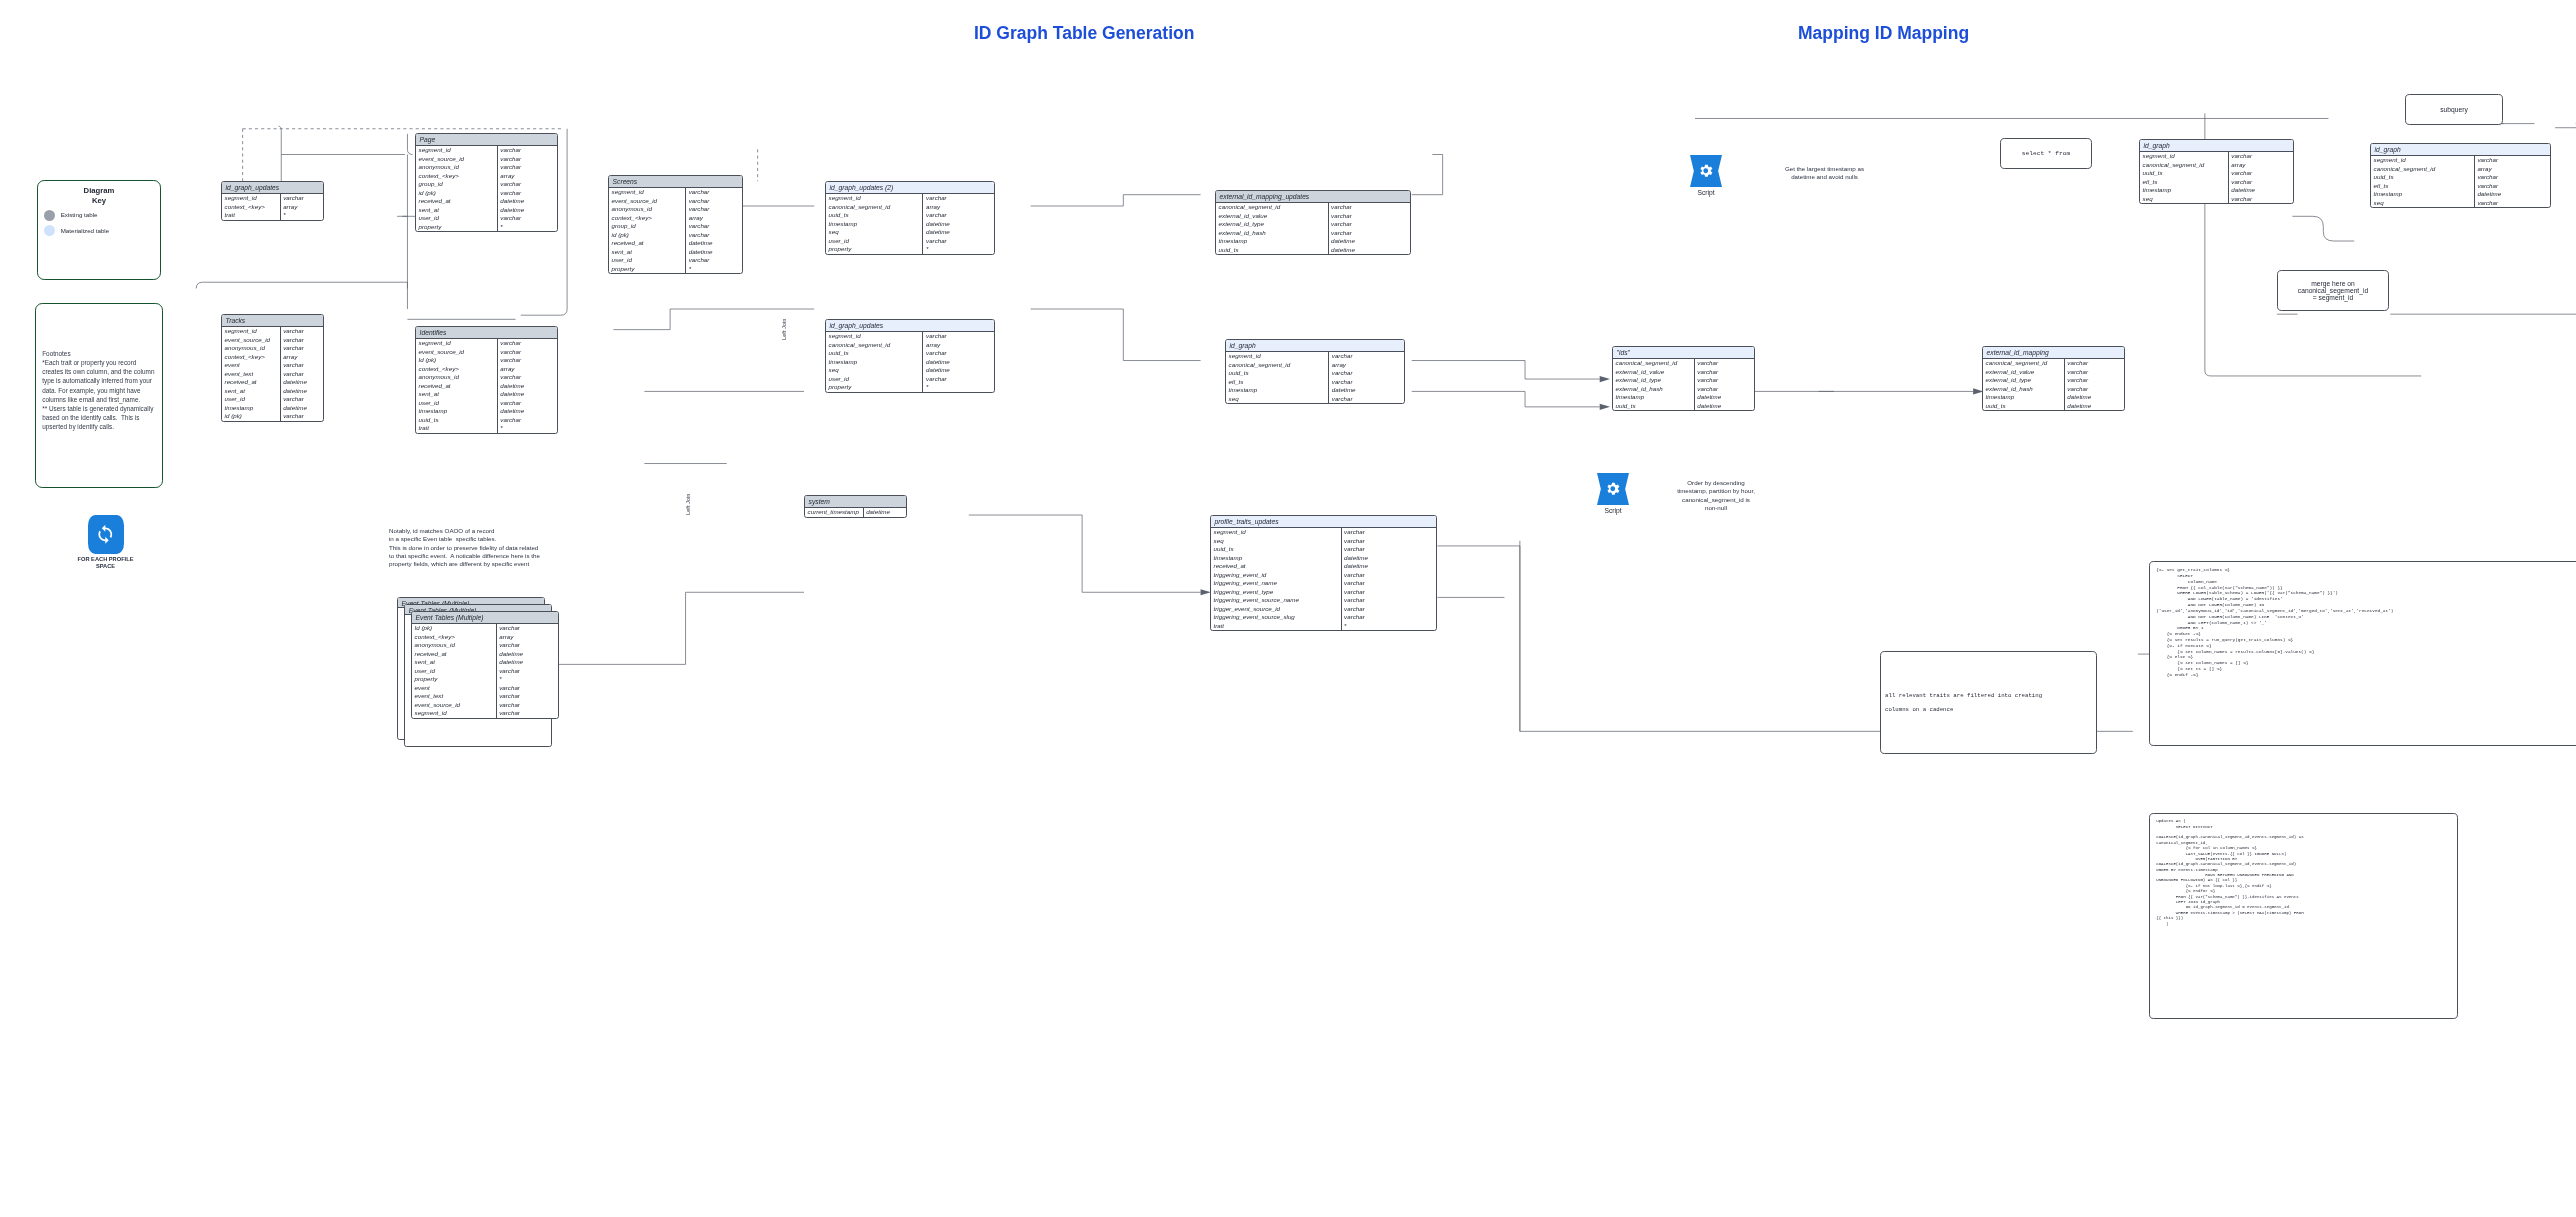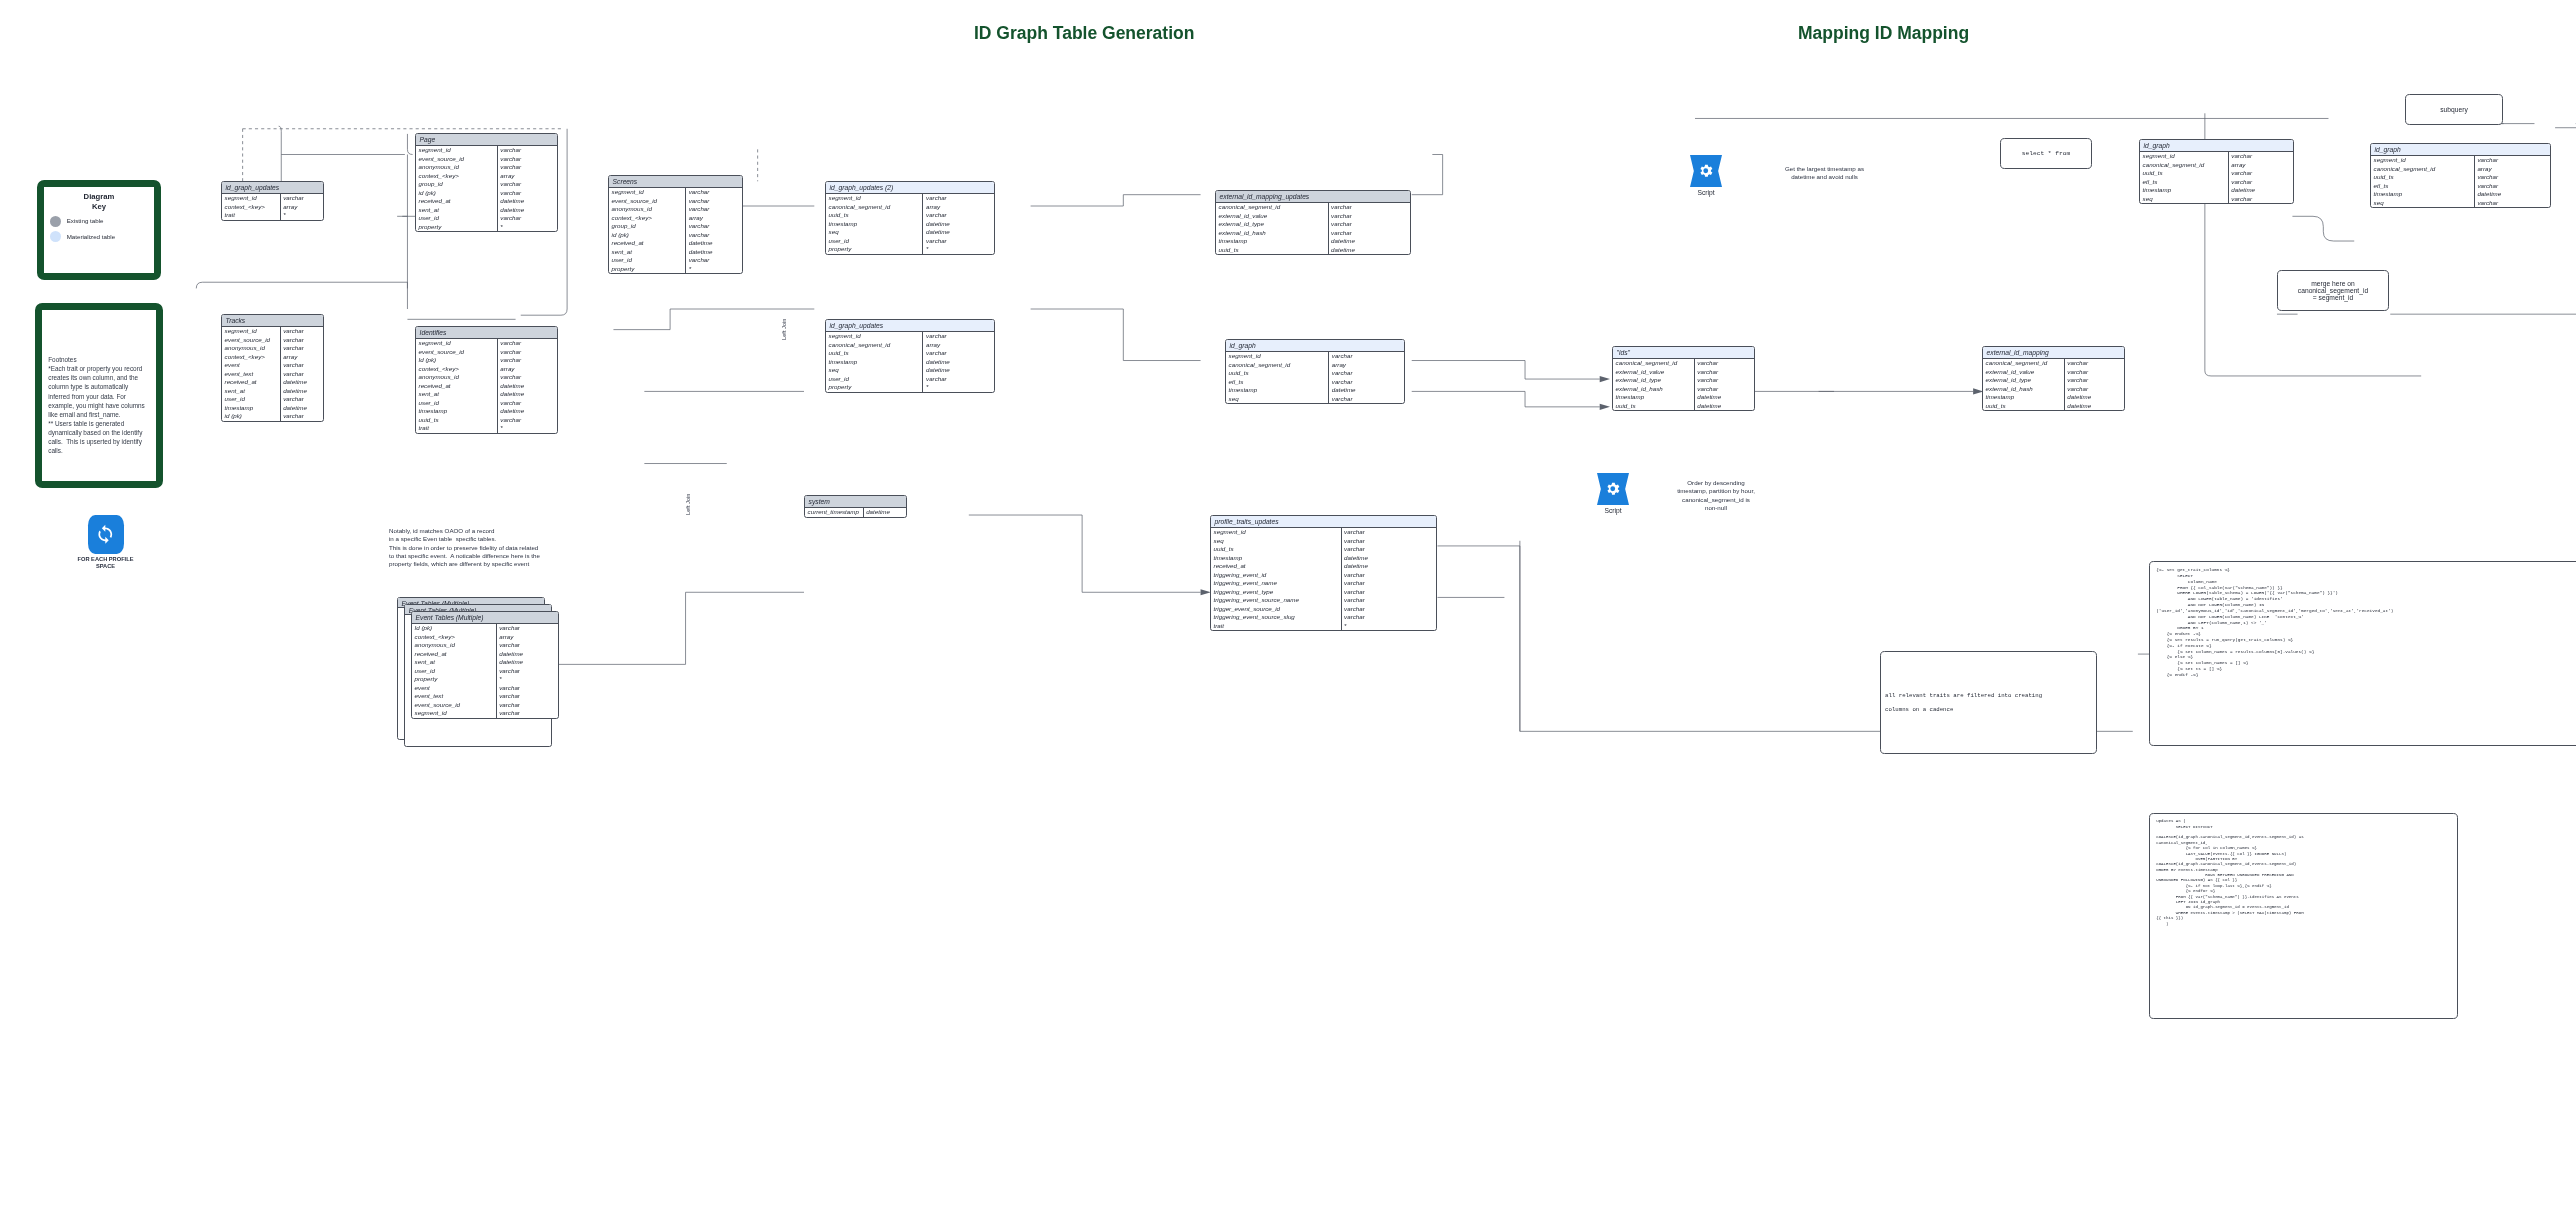--- a/index.html
+++ b/index.html
@@ -1,20 +1,20 @@
 <!DOCTYPE html>
 <html style="font-size:8.2px"><head>
 <meta charset="utf-8">
 <style>
   html,body{margin:0;padding:0;background:#ffffff;}
   body{font-family:"Liberation Sans",sans-serif;color:#1f2430;}
   #canvas{position:relative;width:3356px;height:1217px;overflow:hidden;background:#fff;}
 
   
-  .section-title{position:absolute;font-size:17.5px;font-weight:bold;color:#14532d;white-space:nowrap;}
+  .section-title{position:absolute;font-size:17.5px;font-weight:bold;color:#1d4ed8;white-space:nowrap;}
 
   
   .tbl{position:absolute;border:0.8px solid #4a4f59;border-radius:2.6px;background:#fff;box-sizing:border-box;overflow:hidden;}
   .tbl .thd{font-style:italic;font-size:6.7px;padding:2.1px 3.6px;border-bottom:0.8px solid #4a4f59;white-space:nowrap;}
   .tbl.existing .thd{background:#ced4dc;}
   .tbl.materialized{border-color:#4a4f59;}
   .tbl.materialized .thd{background:#e7effc;}
   .tbl .rows{display:block;}
   .tbl .row{display:flex;font-style:italic;font-size:6.2px;line-height:1.05;}
   .tbl .row .c1{flex:0 0 58%;padding:1px 2.6px;box-sizing:border-box;border-right:0.6px solid #4a4f59;overflow:hidden;white-space:nowrap;}
@@ -26,21 +26,21 @@
   .stack .ghost .gh{background:#ced4dc;height:10.3px;border-bottom:0.8px solid #4a4f59;font-style:italic;font-size:6.7px;padding:1.5px 3.6px;box-sizing:border-box;white-space:nowrap;}
 
   
   .note{position:absolute;border:0.7px solid #4a4f59;border-radius:4.6px;background:#fff;box-sizing:border-box;
         display:flex;align-items:center;justify-content:center;text-align:center;font-size:6.7px;padding:2.6px 4.1px;}
   .note.mono{font-family:"Liberation Mono",monospace;font-size:6.2px;}
   .codebox{position:absolute;border:0.7px solid #4a4f59;border-radius:4.6px;background:#fff;box-sizing:border-box;
            font-family:"Liberation Mono",monospace;font-size:4.4px;line-height:1.32;padding:5.2px 6.2px;white-space:pre;overflow:hidden;}
 
   
-  .panel{position:absolute;border:7px solid #14532d;border-radius:7.2px;background:#fff;box-sizing:border-box;padding:5.2px 6.2px;}
+  .panel{position:absolute;border:1px solid #14532d;border-radius:7.2px;background:#fff;box-sizing:border-box;padding:5.2px 6.2px;}
   .key-title{text-align:center;font-weight:bold;font-size:7.7px;line-height:1.25;}
   .key-row{display:flex;align-items:center;gap:5.2px;margin-top:4.1px;}
   .dot{width:11.3px;height:11.3px;border-radius:50%;flex:0 0 11.3px;}
   .dot.existing{background:#9aa0aa;}
   .dot.materialized{background:#cfe2fb;}
   .key-label{font-size:6.2px;line-height:1.2;}
   .footnotes{font-size:6.4px;line-height:1.42;color:#333a47;white-space:pre-wrap;}
 
   
   .ftext{position:absolute;font-size:6.2px;line-height:1.35;color:#2a3040;text-align:center;white-space:pre-wrap;}

